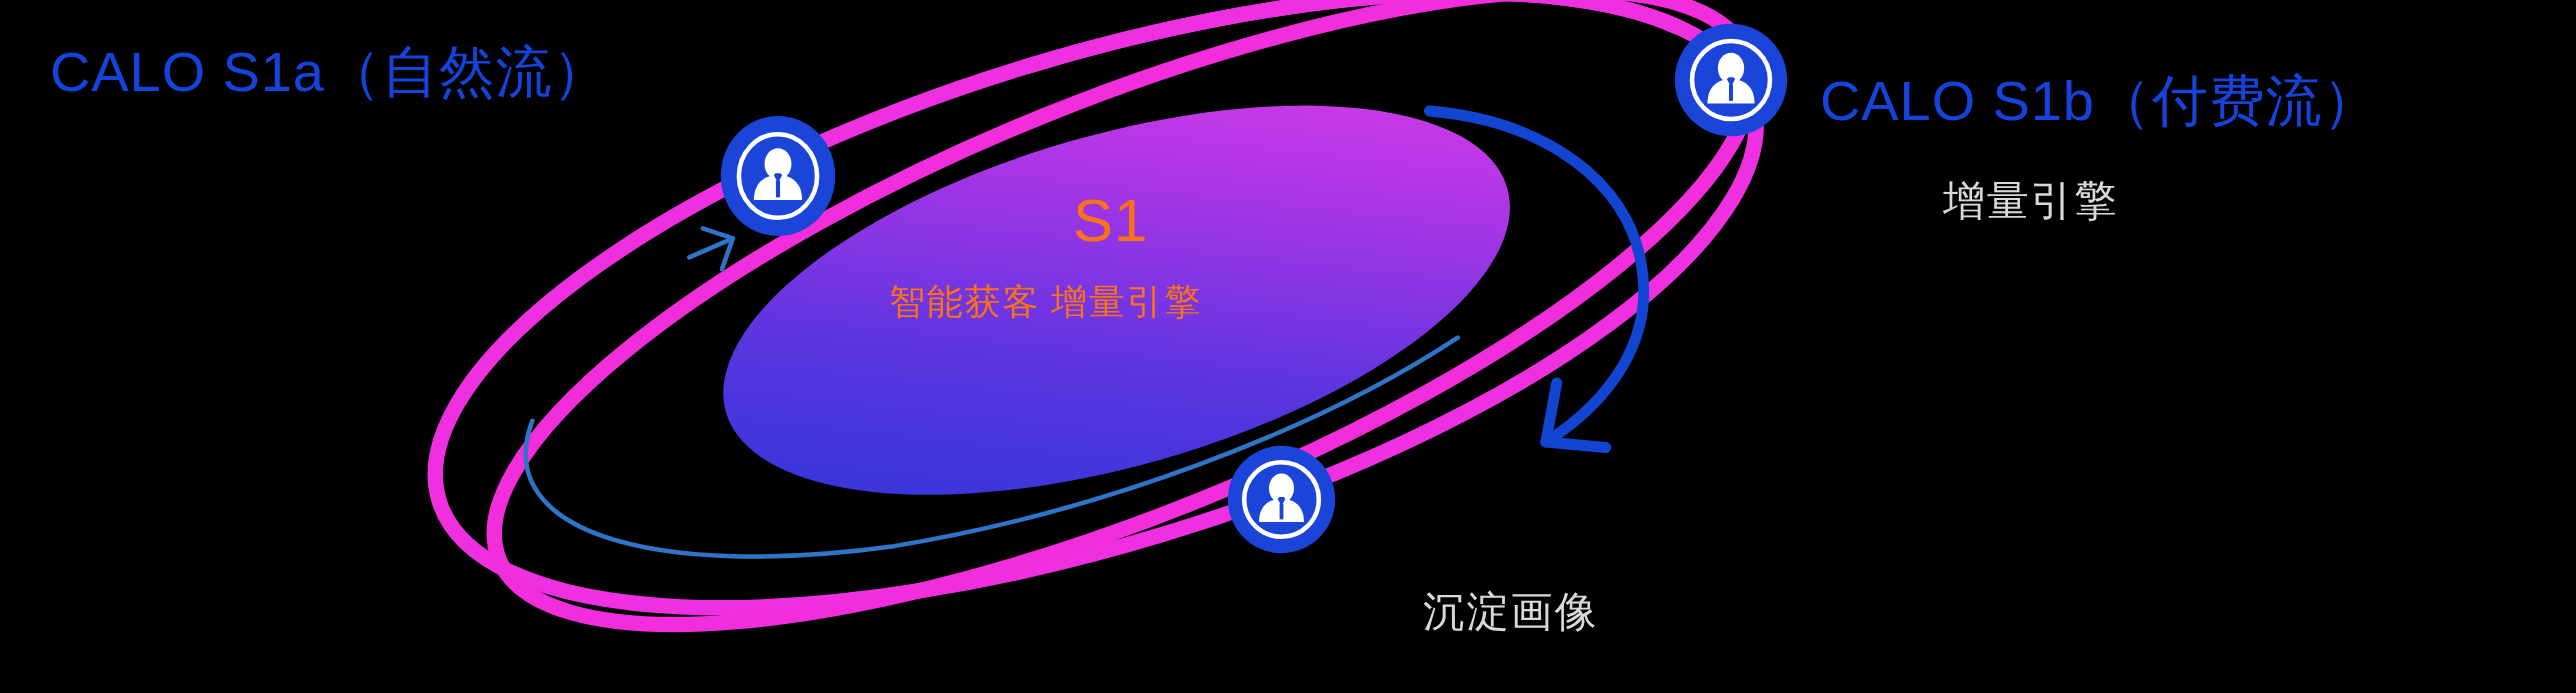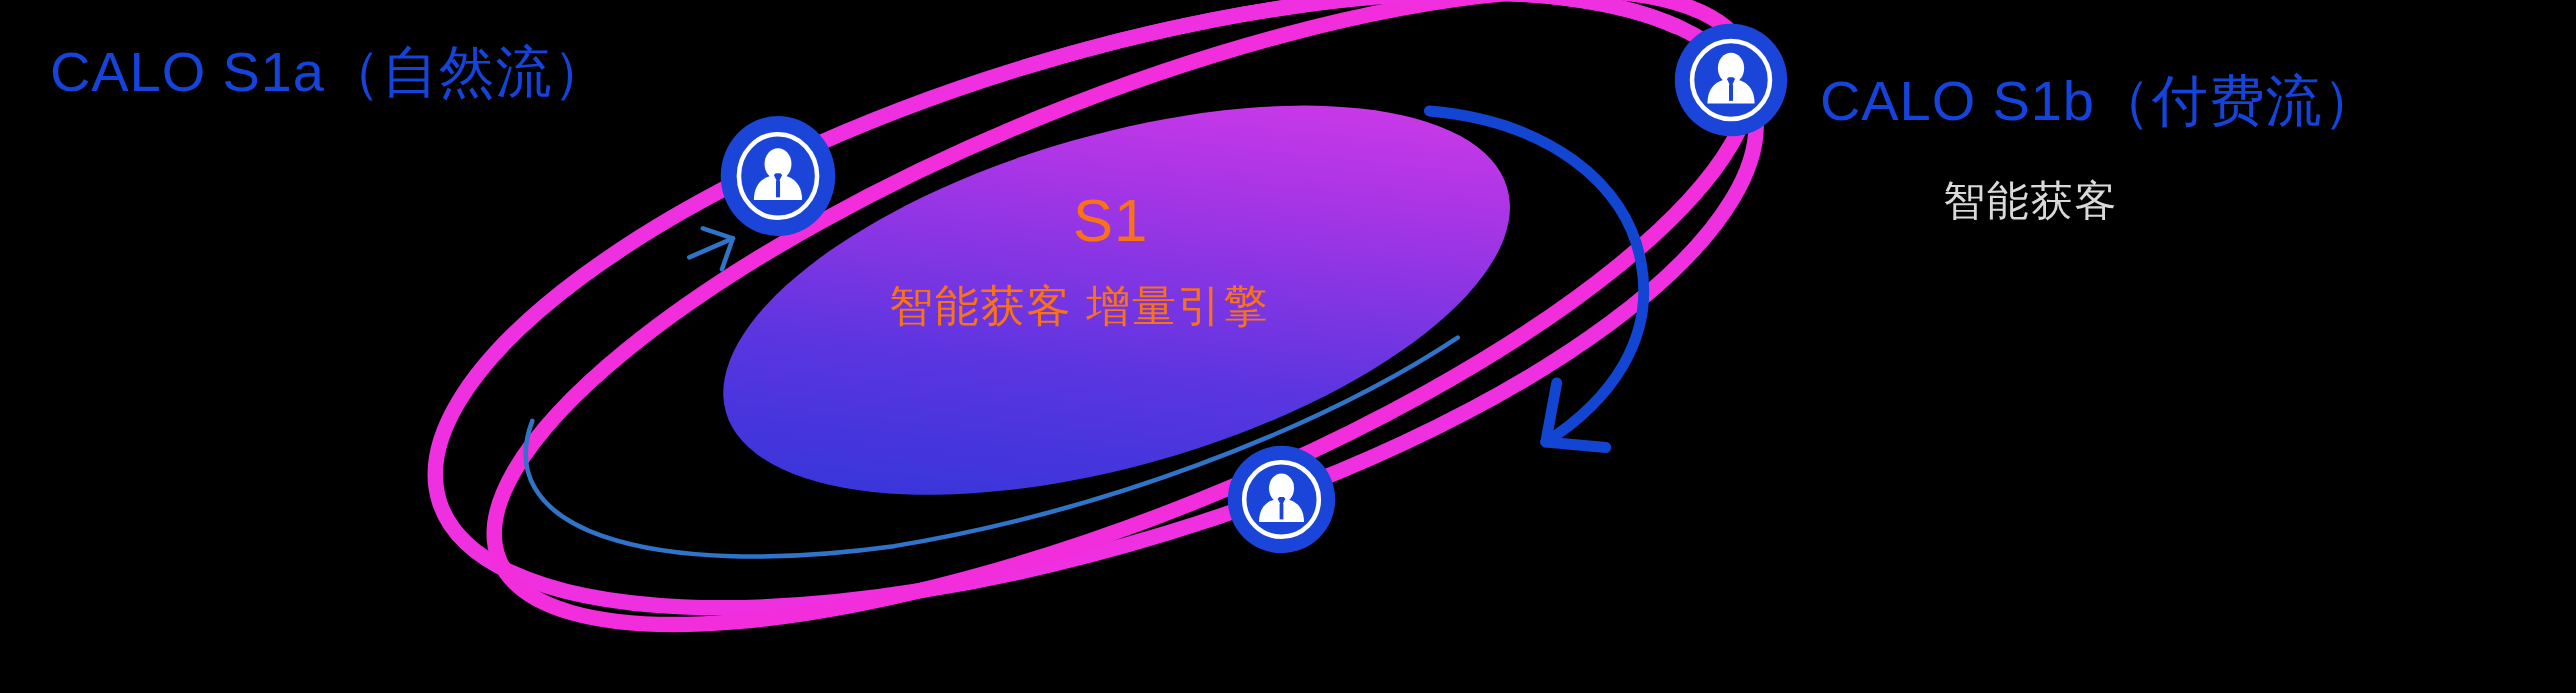--- a/index.html
+++ b/index.html
@@ -7,21 +7,21 @@
        font-family:"Liberation Sans","DejaVu Sans",sans-serif;}
   #stage{position:relative;width:2576px;height:694px;background:#000000;}
   #stage svg.layer{position:absolute;left:0;top:0;width:2576px;height:694px;overflow:visible;}
 
   .lbl{position:absolute;white-space:nowrap;line-height:1;}
   .lbl-main{color:#1544DC;font-size:56px;letter-spacing:0.9px;}
   .lbl-sub{color:#D9D9D9;font-size:42px;letter-spacing:1.8px;}
 
   .core-title{position:absolute;color:#f97316;white-space:nowrap;line-height:1;}
   .core-s1{font-size:60px;letter-spacing:0.9px;}
-  .core-desc{font-size:44px;letter-spacing:1.8px;}
+  .core-desc{font-size:36px;letter-spacing:1.8px;font-family:Liberation Serif, serif;}
 
   .badge{position:absolute;}
 </style>
 </head>
 <body>
 
 <div id="stage">
 
   <svg class="layer" viewBox="0 0 2833 763">
     <defs>
@@ -106,17 +106,18 @@
       </g>
     </svg>
   </div>
 
   <div class="core-title core-s1" style="left:1073px;top:191px;">S1</div>
   <div class="core-title core-desc" style="left:889px;top:284px;">智能获客  增量引擎</div>
 
   <div class="lbl lbl-main" style="left:50px;top:44px;">CALO S1a（自然流）</div>
 
   <div class="lbl lbl-main" style="left:1820px;top:73px;">CALO S1b（付费流）</div>
-  <div class="lbl lbl-sub" style="left:1943px;top:180px;">智能获客</div>
+  <div class="lbl lbl-sub" style="left:1943px;top:180px;">增量引擎</div>
 
+  <div class="lbl lbl-sub" style="left:1423px;top:591px;">沉淀画像</div>
 
 </div>
 
 
 </body></html>

